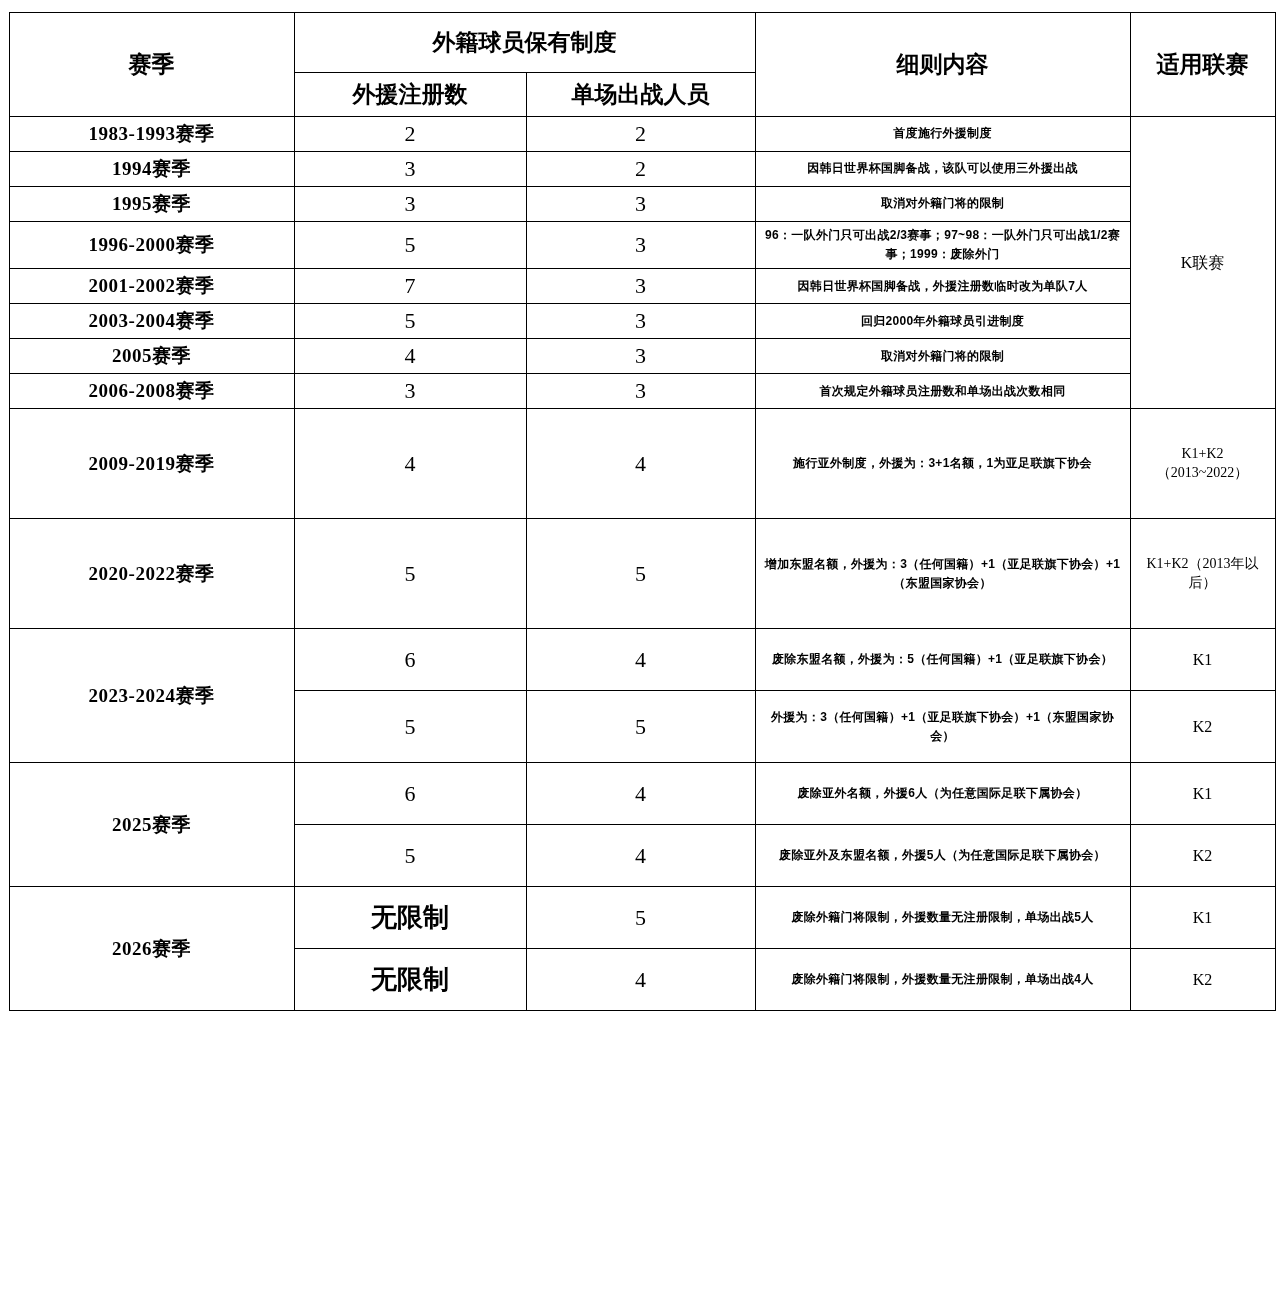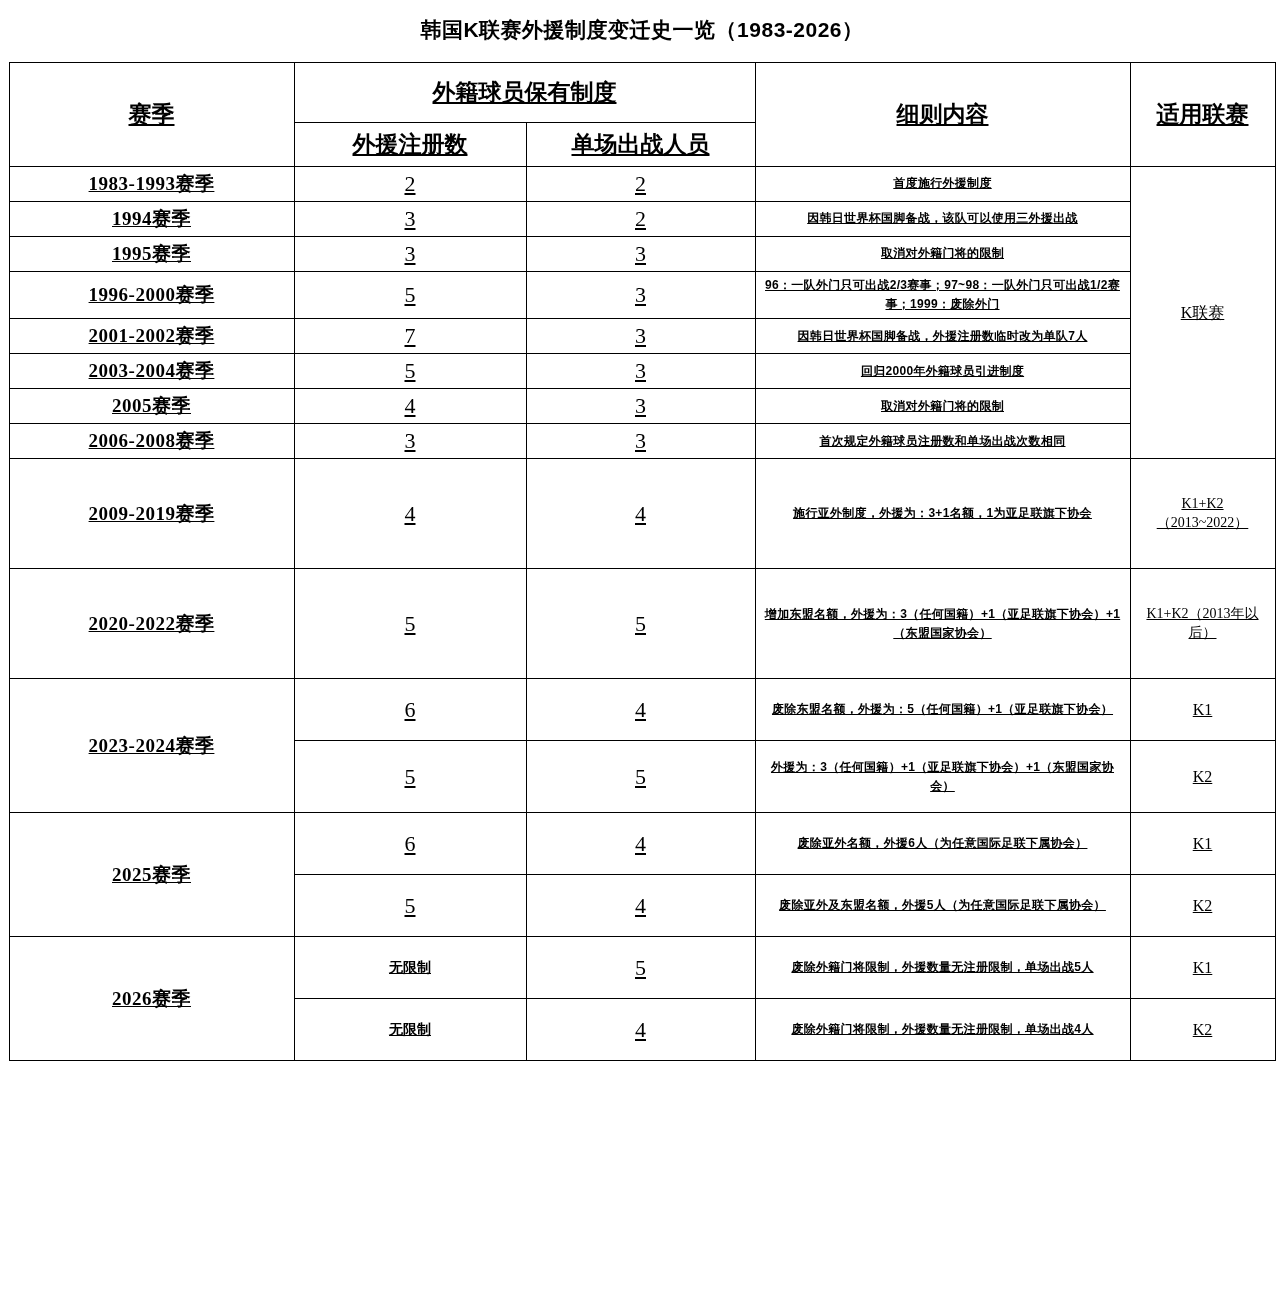--- a/index.html
+++ b/index.html
@@ -22,23 +22,22 @@
     text-align: center;
     font-size: 21px;
     font-weight: bold;
     letter-spacing: 0.5px;
     padding: 16px 0 14px 0;
     font-family: "Liberation Sans", "DejaVu Sans", sans-serif;
   }
   table.k-table {
     border-collapse: collapse;
     width: 1266px;
-    margin: 4px auto;
+    margin: 12px auto;
     table-layout: fixed;
-    text-decoration: underline;
   }
   table.k-table td, table.k-table th {
     border: 1px solid #000000;
     text-align: center;
     vertical-align: middle;
     padding: 4px 6px;
     box-sizing: border-box;
   }
   
   col.c-season  { width: 285px; }
@@ -62,21 +61,21 @@
     font-size: 19px;
     font-weight: bold;
     letter-spacing: 0.5px;
   }
   .num-cell {
     font-size: 22px;
     font-weight: normal;
   }
   .num-cell.bold-text {
     font-weight: bold;
-    font-size: 14px;
+    font-size: 26px;
   }
   .detail-cell {
     font-size: 12px;
     font-weight: bold;
     line-height: 1.6;
     font-family: "Liberation Sans", "DejaVu Sans", sans-serif;
     letter-spacing: 0.3px;
     padding: 5px 8px;
   }
   .league-cell {
@@ -86,21 +85,20 @@
   }
   .league-cell.small {
     font-size: 14px;
   }
 </style>
 </head>
 <body>
 
 <div class="page">
 
-  <div class="title">韩国K联赛外援制度变迁史一览（1983-2026）</div>
 
   <table class="k-table">
     <colgroup>
       <col class="c-season">
       <col class="c-reg">
       <col class="c-play">
       <col class="c-detail">
       <col class="c-league">
     </colgroup>
     <thead>

